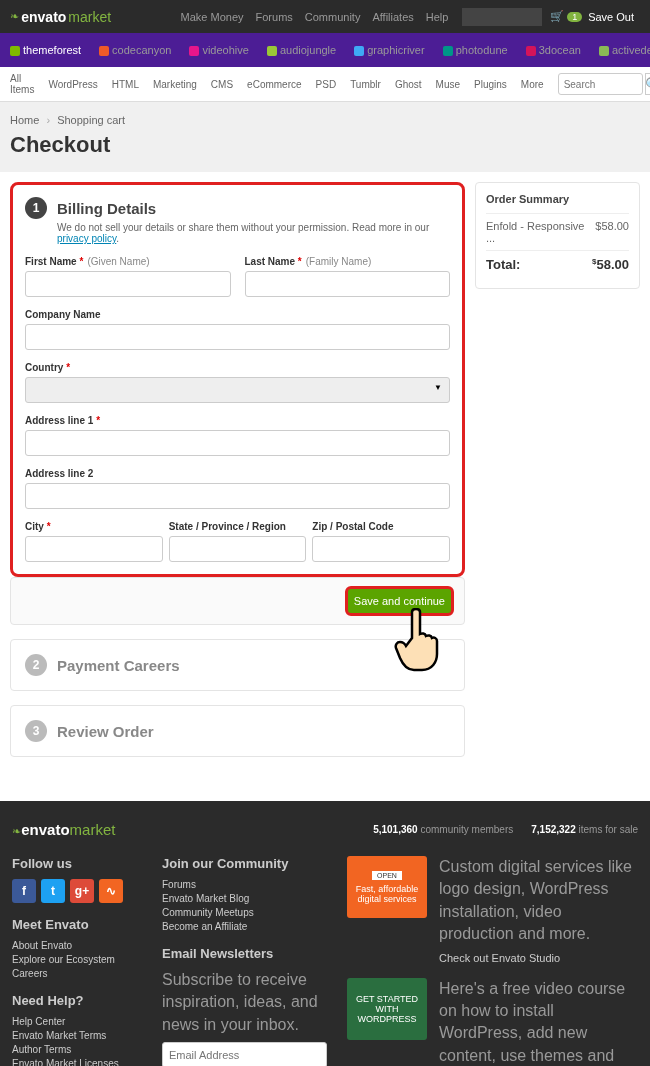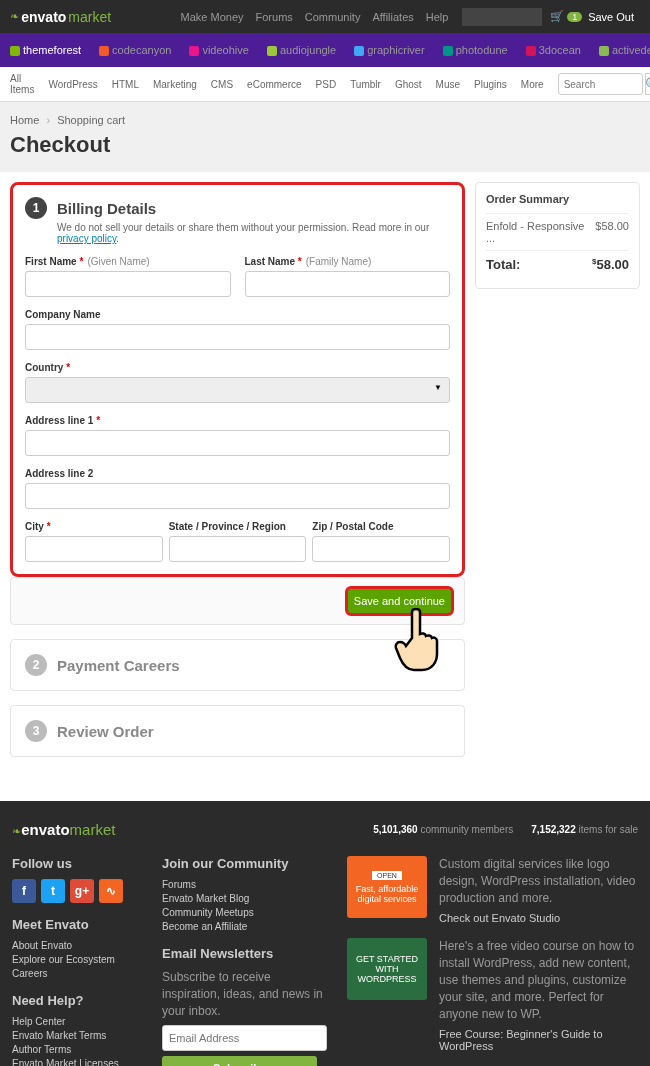--- a/index.html
+++ b/index.html
@@ -89,21 +89,21 @@
 .footer-top .spacer{flex:1}
 .footer-top .stat{margin-left:18px;font-size:10px}
 .footer-top .stat b{color:#fff}
 .footer-cols{display:flex;gap:20px;margin-bottom:18px}
 .fcol{flex:0 0 auto}
 .fcol.c1{width:130px}
 .fcol.c2{width:165px}
 .fcol.c3{flex:1}
 .fcol h4{color:#ccc;font-size:13px;margin-bottom:8px}
 .fcol .link{display:block;color:#ccc;margin-bottom:3px;cursor:pointer;font-size:10px}
-.fcol p{font-size:12px;line-height:1.4;margin-bottom:6px}
+.fcol p{font-size:16px;line-height:1.4;margin-bottom:6px}
 .social{display:flex;gap:5px;margin-bottom:14px}
 .social .sbtn{width:24px;height:24px;border-radius:3px;display:flex;align-items:center;justify-content:center;color:#fff;font-size:12px;font-weight:bold;cursor:pointer}
 .fb{background:#3b5998}.tw{background:#1da1f2}.gp{background:#dd4b39}.rss{background:#f26522}
 .email-input{background:#3a3a3a;border:none;color:#999;padding:6px;width:155px;font-size:10px;margin-bottom:5px}
 .sub-btn{background:#82b440;color:#fff;border:none;padding:6px;width:155px;font-size:11px;font-weight:bold;cursor:pointer;border-radius:3px}
 .promo{display:flex;gap:12px;margin-bottom:14px}
 .promo-img{width:80px;height:62px;display:flex;align-items:center;justify-content:center;text-align:center;font-size:9px;color:#fff;font-weight:normal;border-radius:3px;flex-shrink:0}
 .promo-img.orange{background:#f26522}
 .promo-img.green{background:#2a6e3f}
 .promo-txt{flex:1}

